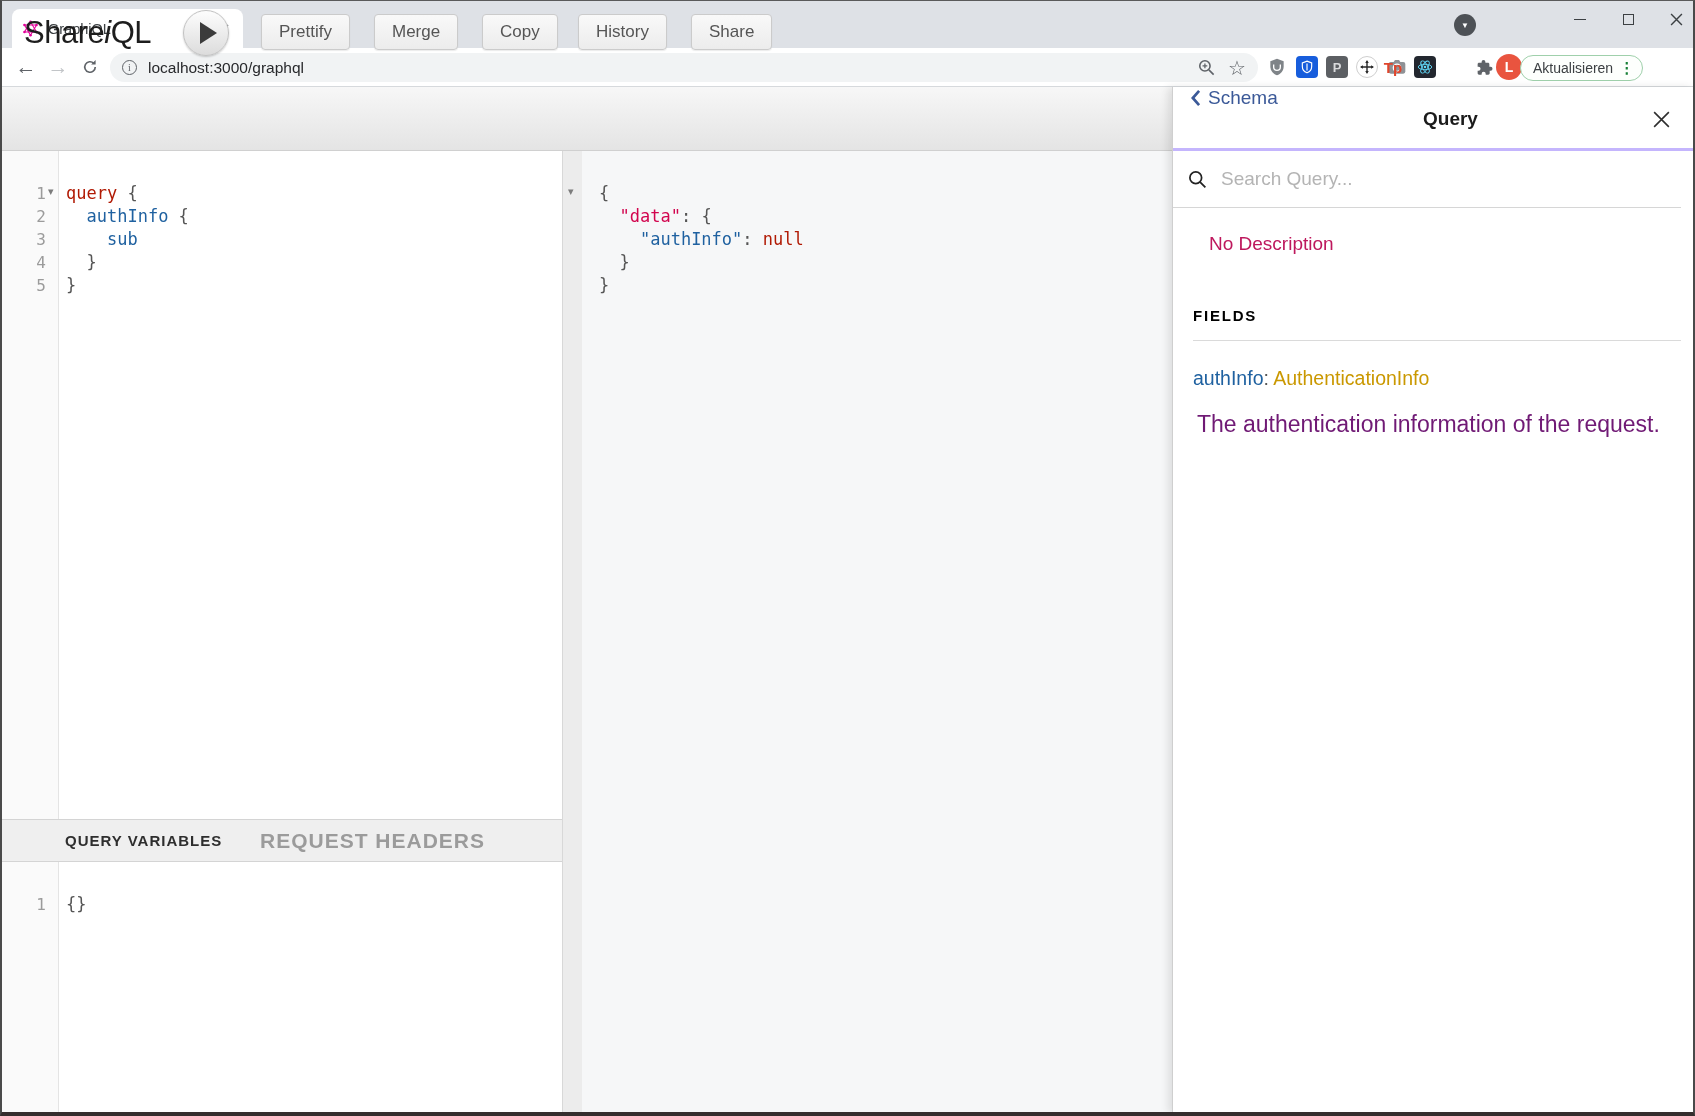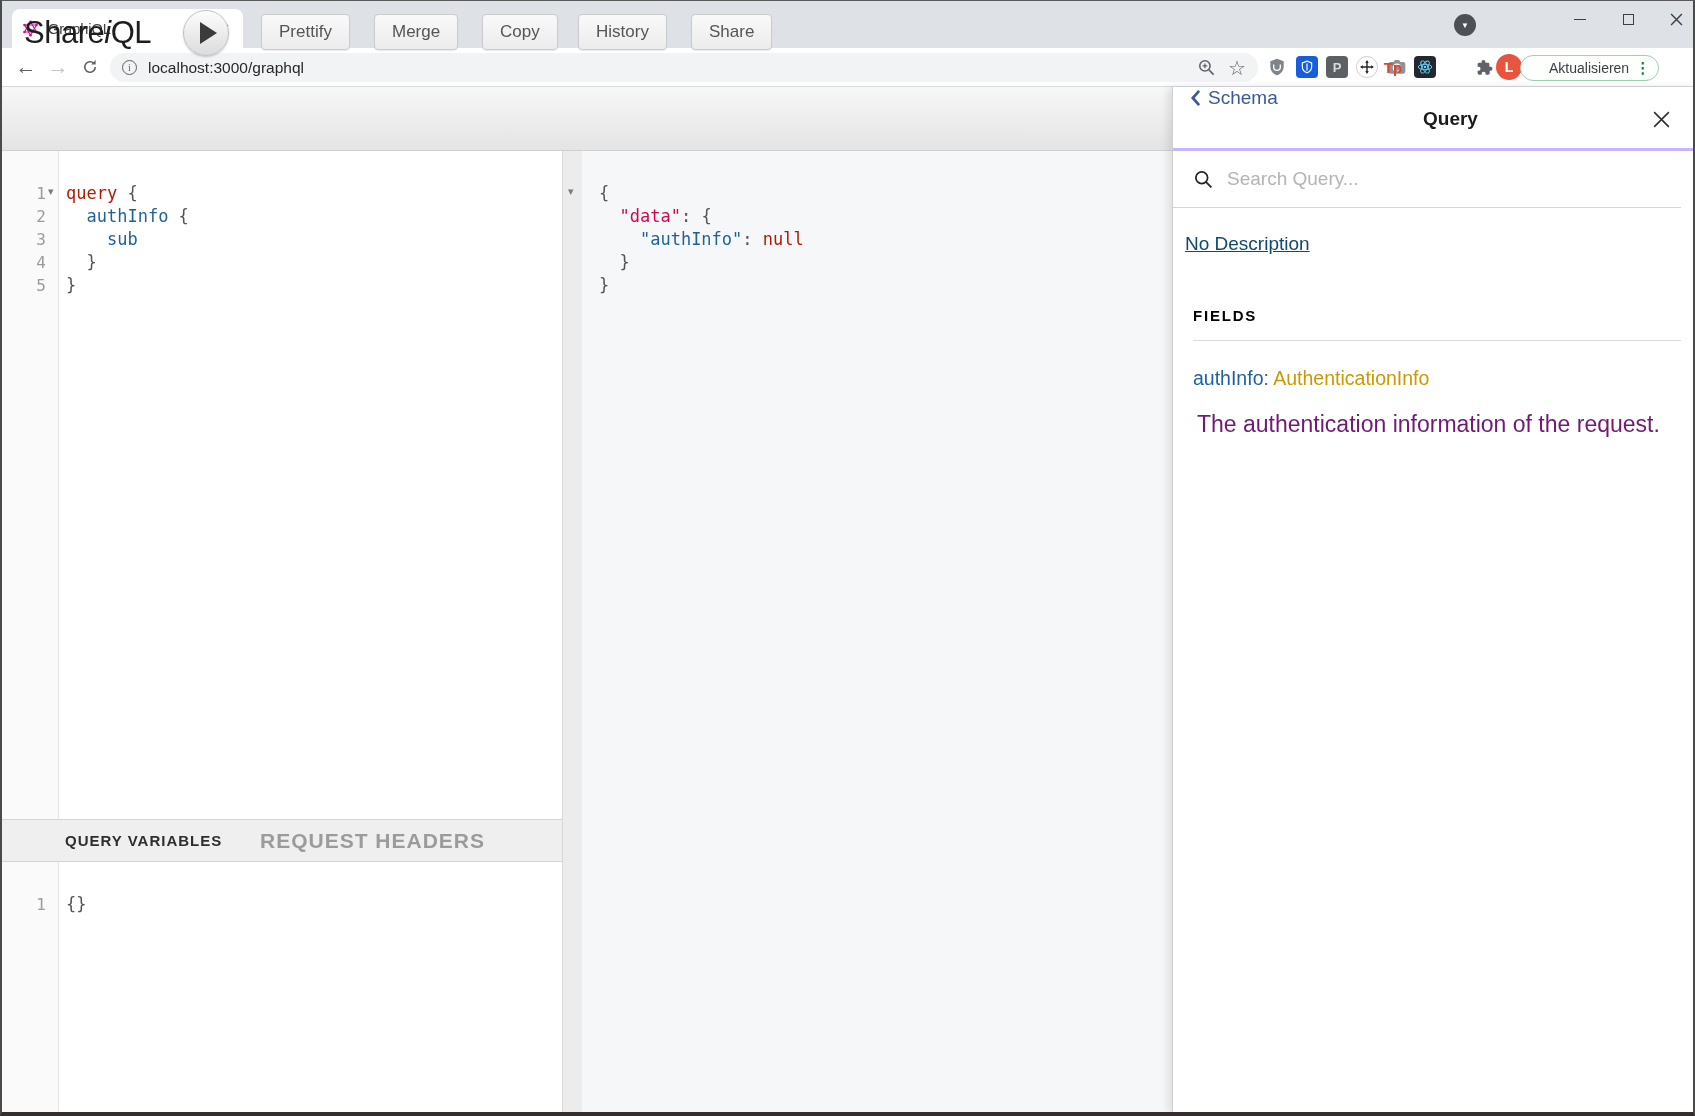--- a/index.html
+++ b/index.html
@@ -32,21 +32,21 @@
   .info-circ { width:15px; height:15px; border:1.5px solid #5f6368; border-radius:50%; color:#5f6368;
                font-size:10px; font-family:"Liberation Serif",serif; display:flex; align-items:center; justify-content:center; }
   .url { font-size:15.5px; color:#28292c; margin-left:11px; flex:1; }
   .omni-right { display:flex; align-items:center; gap:12px; }
   .star { font-size:20px; color:#5f6368; }
   .ext { position:absolute; top:54px; width:24px; height:24px; display:flex; align-items:center; justify-content:center; }
   .sq { width:22px; height:22px; border-radius:4px; display:flex; align-items:center; justify-content:center; }
   .avatar { position:absolute; left:1494px; top:53px; width:26px; height:26px; border-radius:50%; background:#e9543f;
             color:#fff; font-size:14px; font-weight:bold; display:flex; align-items:center; justify-content:center; }
   .update-pill { position:absolute; left:1518px; top:54px; height:26px; border-radius:13px; border:1px solid #9fd0ab;
-                 background:#fdfffd; display:flex; align-items:center; padding:0 8px 0 28px; }
+                 background:#fdfffd; display:flex; align-items:center; padding:0 8px 0 12px; }
   .update-pill .lbl { font-size:14px; color:#3c4043; }
   .kebab { color:#188038; font-size:15px; font-weight:bold; margin-left:6px; letter-spacing:0; }
   
   .topbar { position:absolute; left:0; top:86px; width:1170px; height:64px;
             background:linear-gradient(#f7f7f7,#e4e4e4); border-bottom:1px solid #d0d0d0; }
   .gq-logo { position:absolute; left:22px; top:14px; font-size:31px; color:#1d1d1d; letter-spacing:-0.5px; }
   .exec-btn { position:absolute; left:181px; top:9px; width:46px; height:46px; border-radius:50%;
               background:linear-gradient(#fdfdfd,#dcdcdc); border:1px solid #c2c2c2;
               box-shadow:0 1px 2px rgba(0,0,0,0.2); display:flex; align-items:center; justify-content:center; }
   .play-tri { width:0; height:0; border-top:11px solid transparent; border-bottom:11px solid transparent;
@@ -74,26 +74,26 @@
   .result-pane { position:absolute; left:580px; top:150px; width:590px; height:962px; background:#f6f7f8; }
   .result-pane .code { left:17px; }
   .tok-kw { color:#B11A04; } .tok-prop { color:#1F61A0; } .tok-def { color:#D2054E; } .tok-punc { color:#555; }
   
   .docs { position:absolute; left:1170px; top:86px; width:523px; height:1026px; background:#fff;
           border-left:1px solid #cfcfcf; box-shadow:-4px 0 8px rgba(0,0,0,0.10); }
   .docs-header { position:relative; height:64px; border-bottom:3px solid #c4b5fd; display:flex; align-items:flex-start; }
   .docs-back { display:flex; align-items:center; gap:7px; margin-left:17px; color:#3B5998; font-size:19px; }
   .docs-title { position:absolute; left:250px; top:0; line-height:64px; font-size:19px; font-weight:bold; color:#1b1b1b; }
   .docs-close { position:absolute; right:22px; top:20px; width:24px; height:24px; display:flex; align-items:center; justify-content:center; }
-  .search-row { height:57px; display:flex; align-items:center; padding-left:20px; margin-right:14px;
+  .search-row { height:57px; display:flex; align-items:center; padding-left:14px; margin-right:14px;
                 border-bottom:1px solid #d6d6d6; }
   .search-row input { border:0; outline:none; font-size:19px; margin-left:13px; width:380px; color:#333;
                       font-family:"Liberation Sans",sans-serif; background:transparent; }
   .search-row input::placeholder { color:#b4b4b4; }
-  .no-desc { margin:25px 20px 0 12px; font-size:19px; color:#0c4a6e;text-decoration:underline; }
+  .no-desc { margin:25px 20px 0 36px; font-size:19px; color:#be185d; }
   .fields-h { margin:52px 20px 0 20px; font-size:15px; font-weight:bold; letter-spacing:1.8px; color:#000000; }
   .fields-hr { margin:16px 14px 0 20px; border-top:1px solid #dadada; }
   .field-row { margin:26px 20px 0 20px; font-size:19.5px; }
   .field-name { color:#1F61A0; } .field-sep { color:#555; } .field-type { color:#CA9800; }
   .field-desc { margin:21px 24px 0 24px; font-size:23px; color:#701a75; }
 </style>
 </head>
 <body>
 
 <div id="window">

